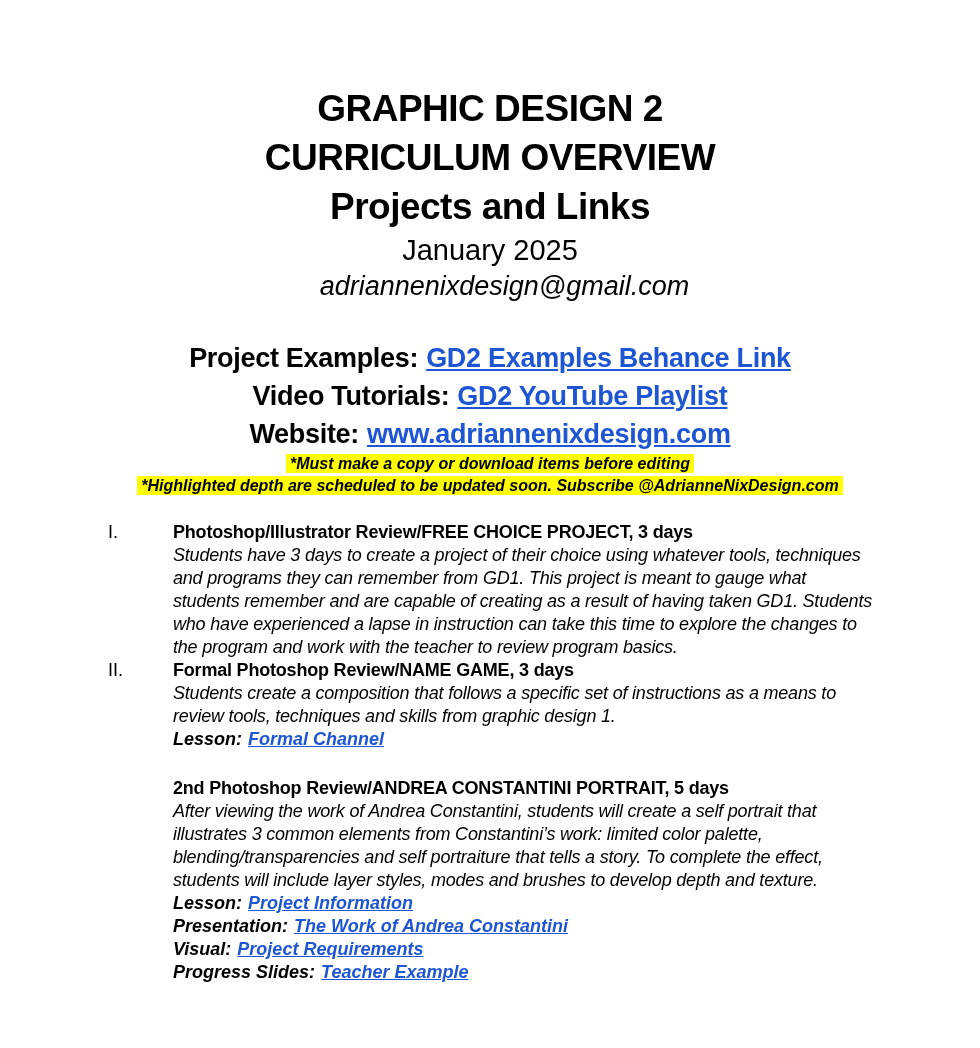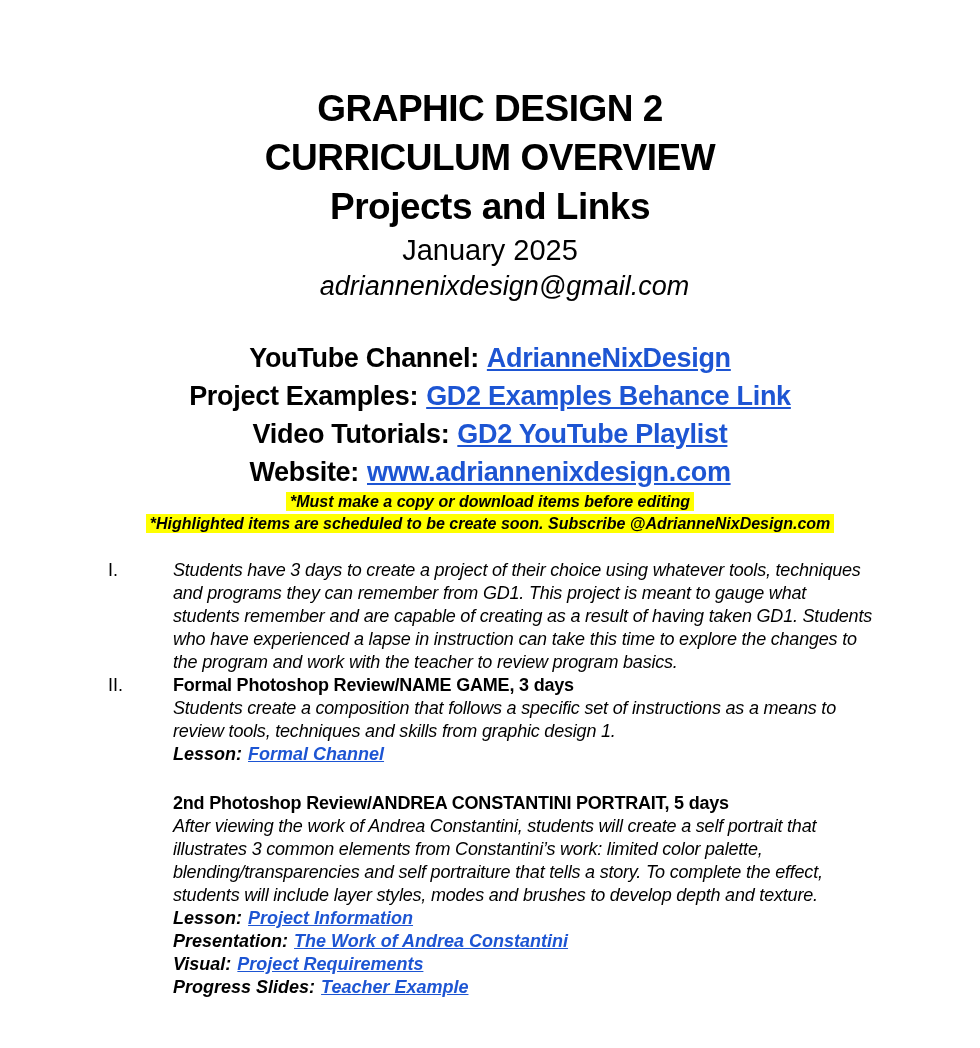--- a/index.html
+++ b/index.html
@@ -90,33 +90,33 @@
 
   <header class="doc-header">
     <div class="doc-title-line">GRAPHIC DESIGN 2</div>
     <div class="doc-title-line">CURRICULUM OVERVIEW</div>
     <div class="doc-title-line">Projects and Links</div>
     <div class="doc-date">January 2025</div>
     <div class="doc-email">adriannenixdesign@gmail.com</div>
   </header>
 
   <section class="links-block">
-    <div class="link-line"><span class="link-label">YouTube Channel:</span><a class="doc-link">AdrianneNixDesign</a></div>
     <div class="link-line"><span class="link-label">Project Examples:</span><a class="doc-link">GD2 Examples Behance Link</a></div>
     <div class="link-line"><span class="link-label">Video Tutorials:</span><a class="doc-link">GD2 YouTube Playlist</a></div>
     <div class="link-line"><span class="link-label">Website:</span><a class="doc-link">www.adriannenixdesign.com</a></div>
     <div class="notice-line"><span class="hl">*Must make a copy or download items before editing</span></div>
-    <div class="notice-line"><span class="hl">*Highlighted items are scheduled to be create soon. Subscribe @AdrianneNixDesign.com</span></div>
+    <div class="notice-line"><span class="hl">*Highlighted depth are scheduled to be updated soon. Subscribe @AdrianneNixDesign.com</span></div>
   </section>
 
   <div class="sections">
 
     <section class="section">
       <span class="numeral">I.</span>
       <div class="block">
+        <div class="block-heading">Photoshop/Illustrator Review/FREE CHOICE PROJECT, 3 days</div>
         <div class="block-desc">Students have 3 days to create a project of their choice using whatever tools, techniques and programs they can remember from GD1. This project is meant to gauge what students remember and are capable of creating as a result of having taken GD1. Students who have experienced a lapse in instruction can take this time to explore the changes to the program and work with the teacher to review program basics.</div>
       </div>
     </section>
 
     <section class="section">
       <span class="numeral">II.</span>
 
       <div class="block">
         <div class="block-heading">Formal Photoshop Review/NAME GAME, 3 days</div>
         <div class="block-desc">Students create a composition that follows a specific set of instructions as a means to review tools, techniques and skills from graphic design 1.</div>

